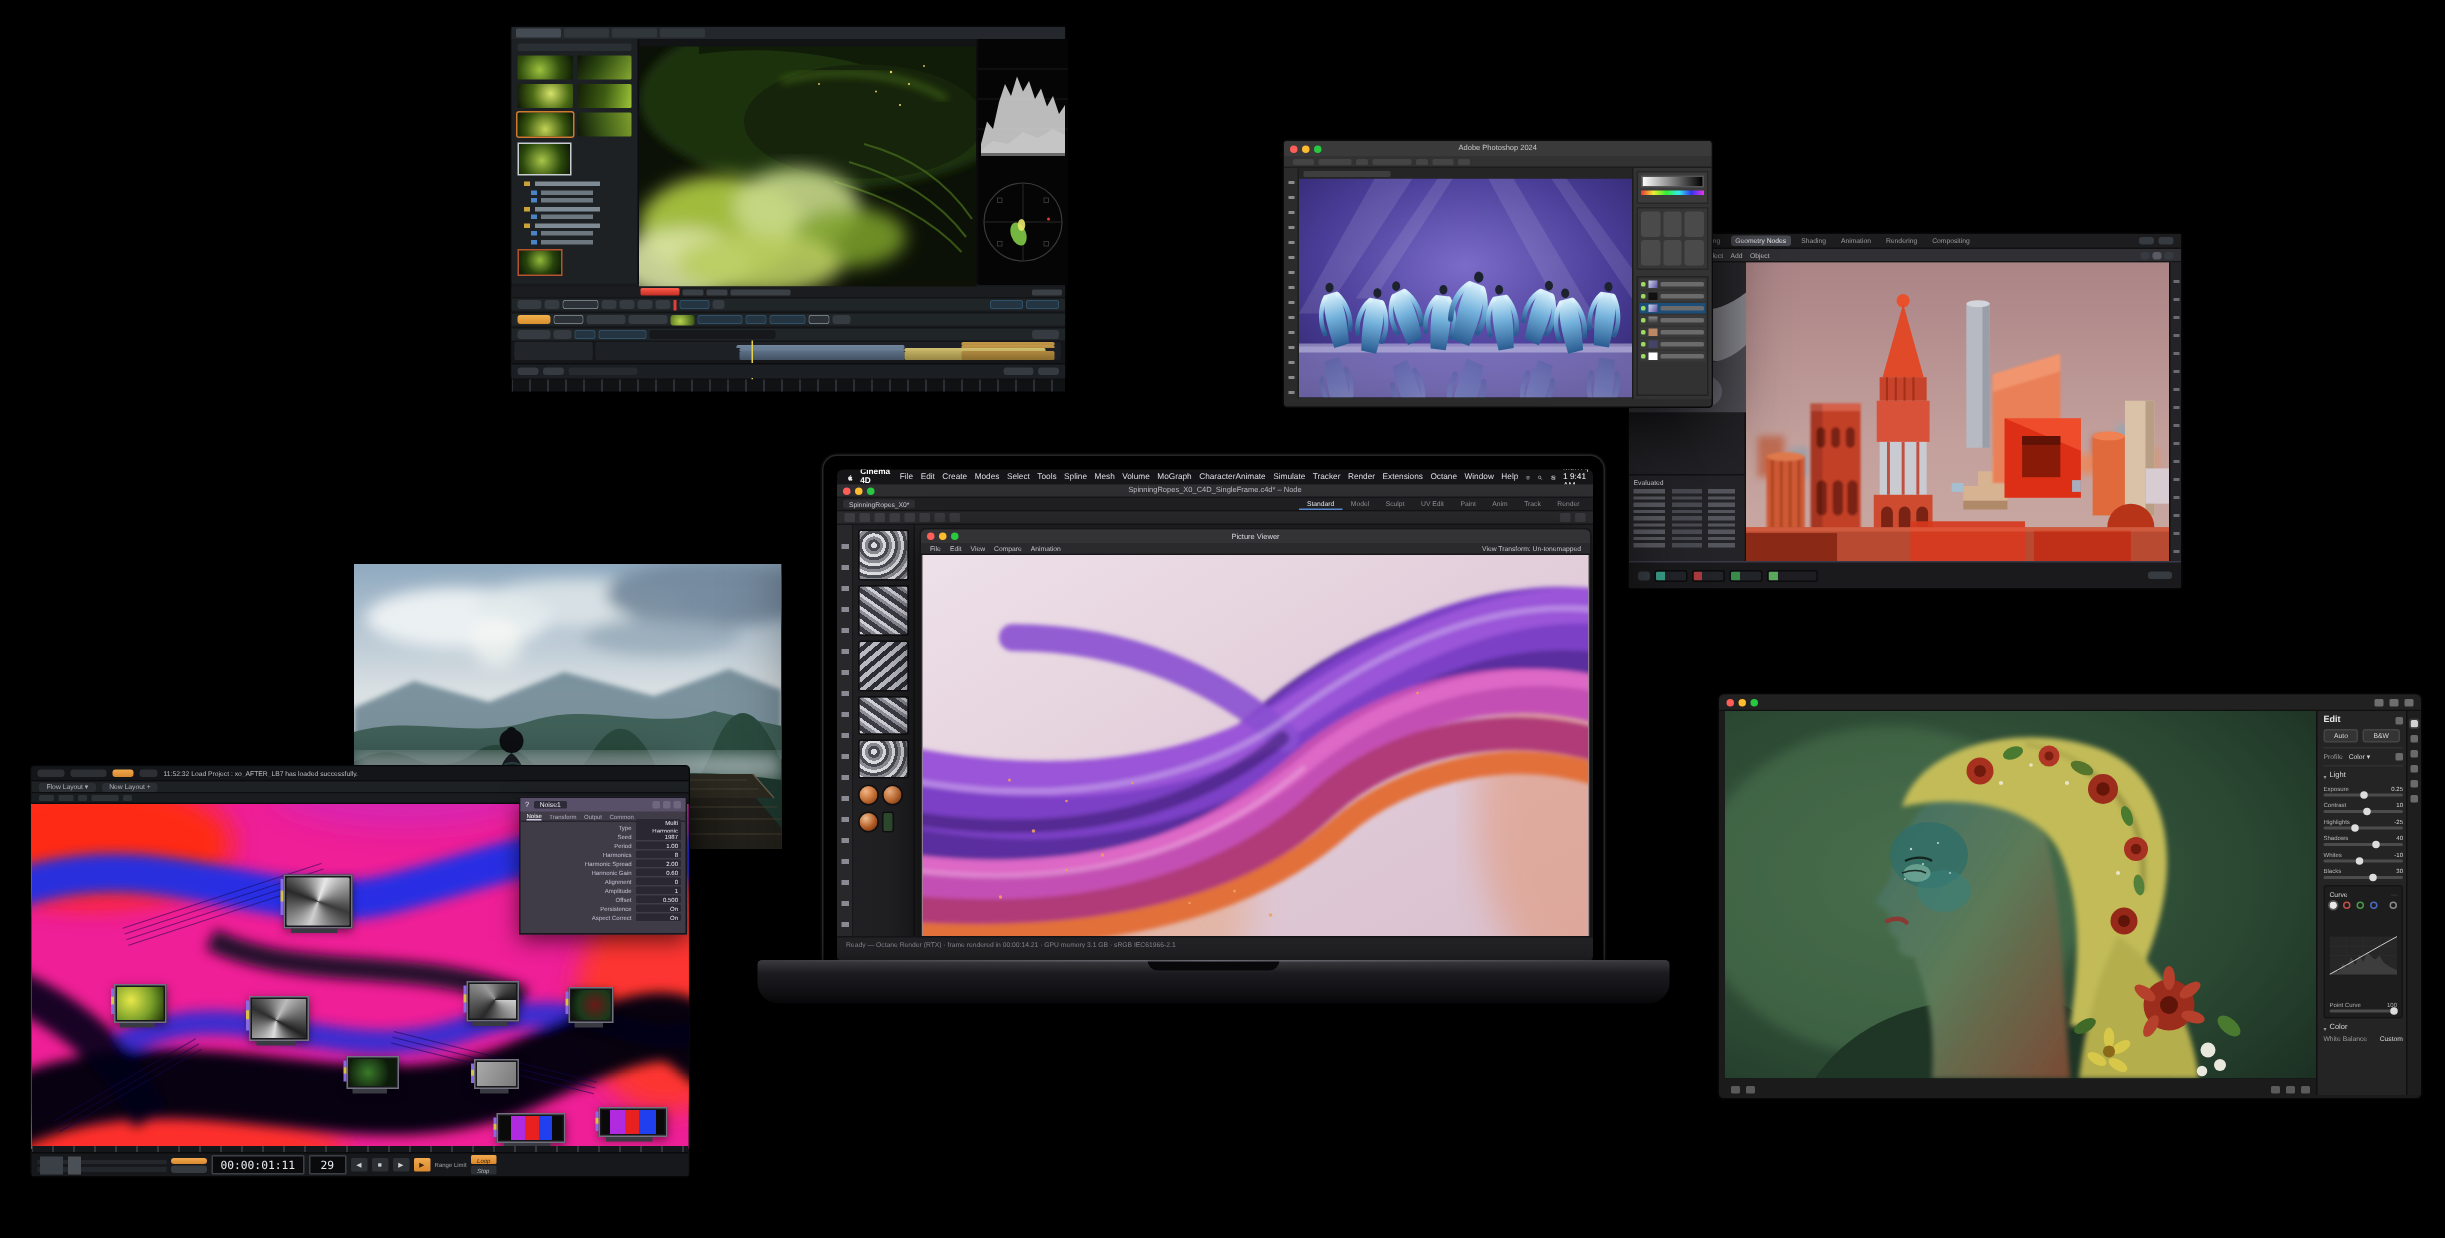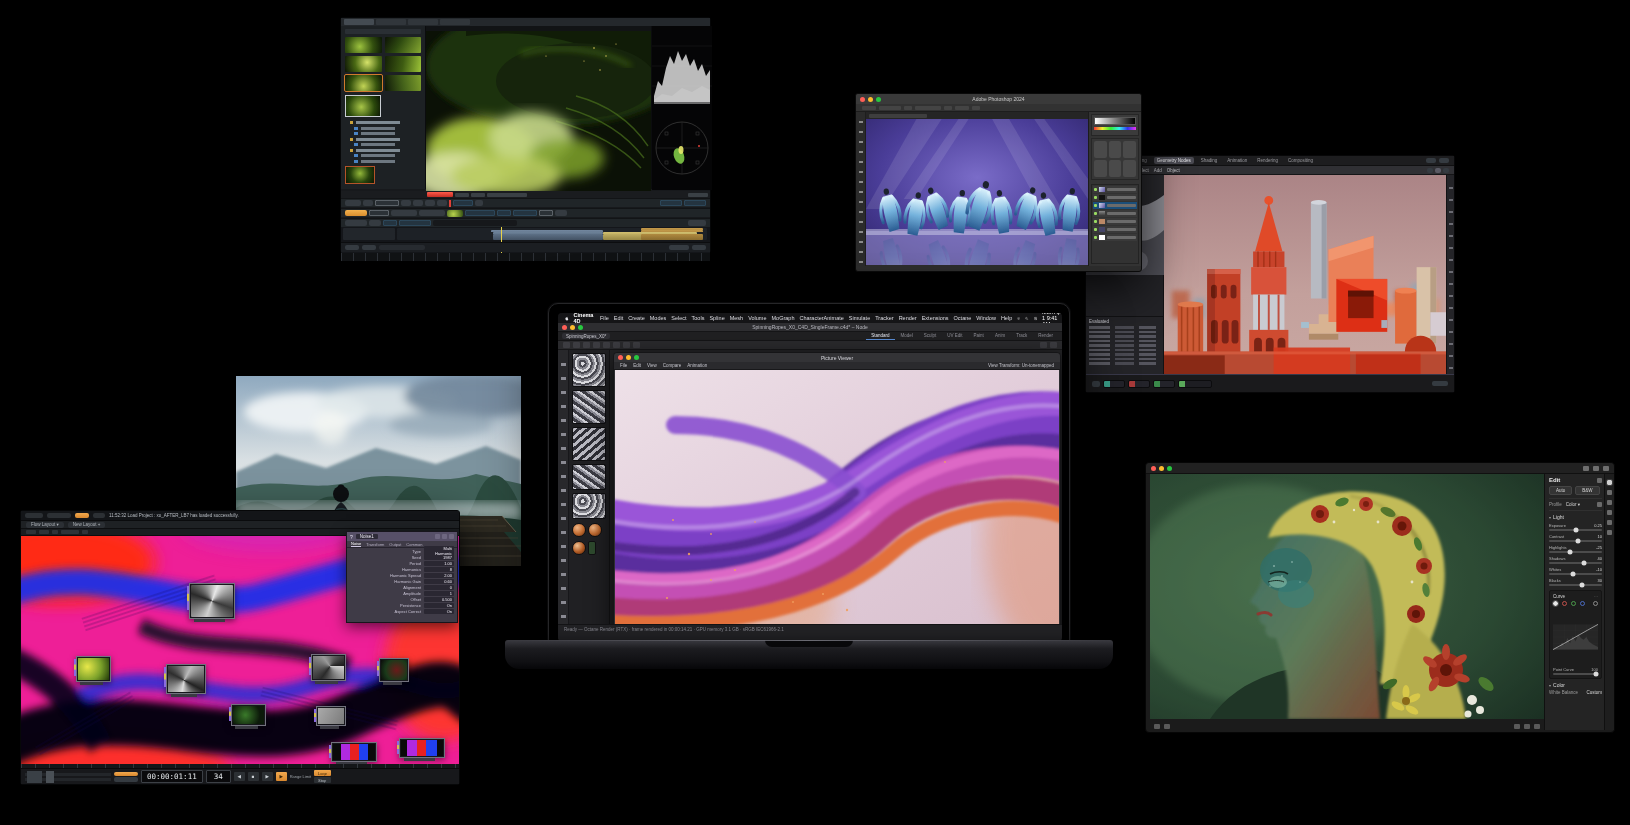--- a/index.html
+++ b/index.html
@@ -1088,21 +1088,21 @@
   </div>
 
   <div class="bt-ruler"></div>
   <div class="bt-trans">
     <span class="bt-stats"></span>
     <span style="display:flex;flex-direction:column;gap:1px">
       <i class="chip" style="width:24px;height:4.5px;background:linear-gradient(#f2a94e,#d9882e)"></i>
       <i class="chip" style="width:24px;height:4.5px"></i>
     </span>
     <span class="tc">00:00:01:11</span>
-    <span class="fr">34</span>
+    <span class="fr">29</span>
     <span class="tbtn">◀</span>
     <span class="tbtn">■</span>
     <span class="tbtn">▶</span>
     <span class="tbtn or">▶</span>
     <span class="bt-rl">Range Limit</span>
     <span style="display:flex;flex-direction:column;gap:1px">
       <i class="loop">Loop</i>
       <i class="stopb">Stop</i>
     </span>
   </div>

